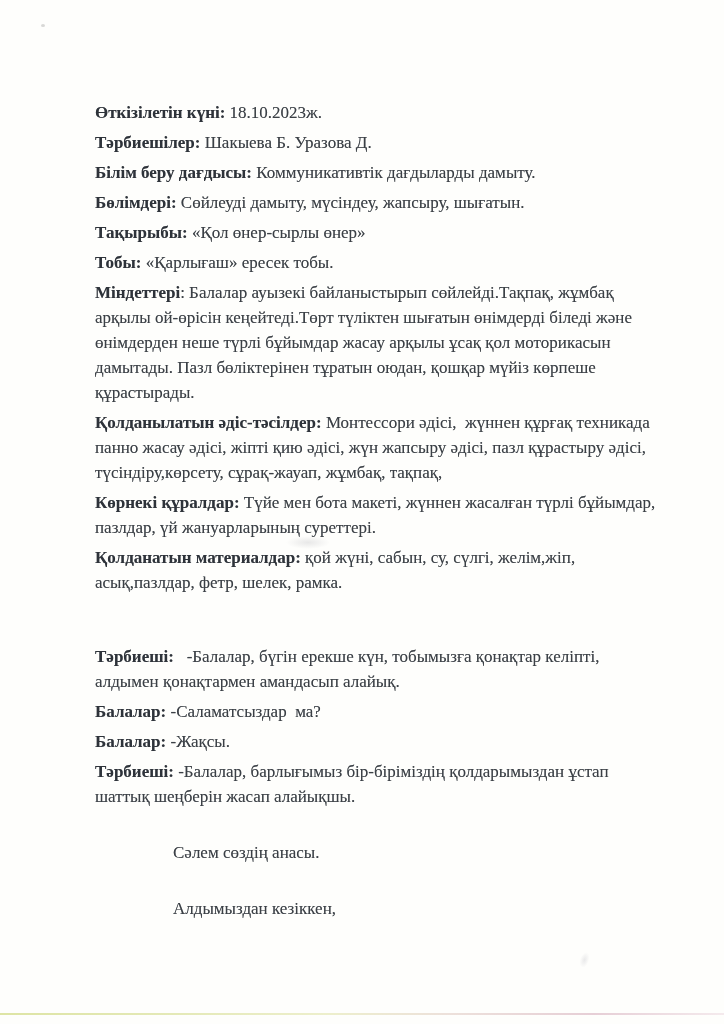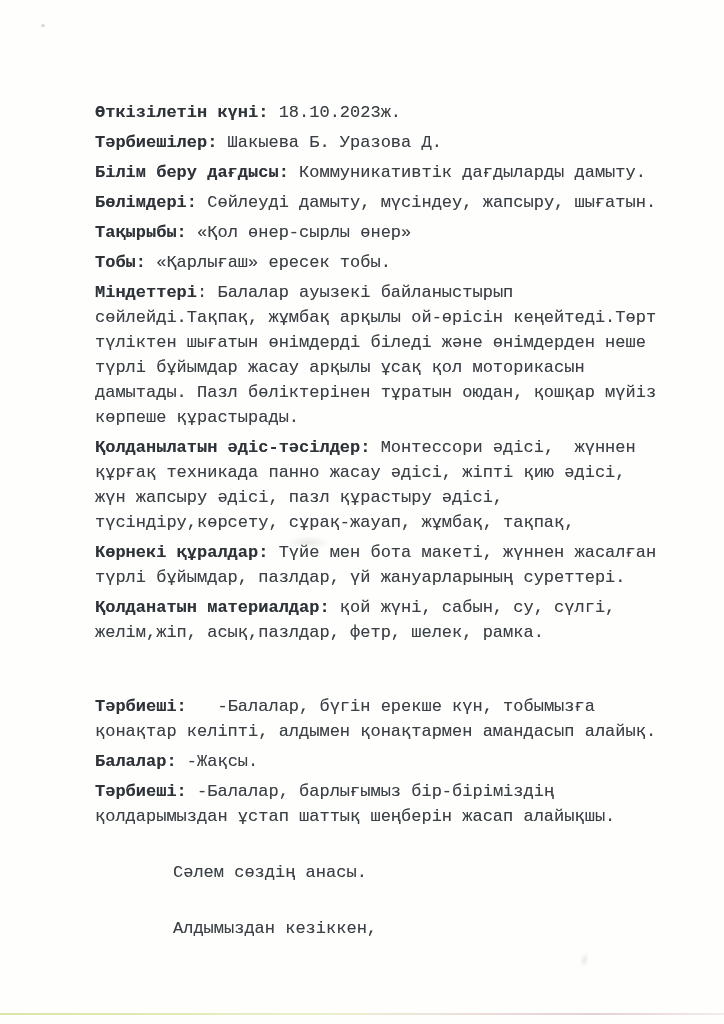--- a/index.html
+++ b/index.html
@@ -20,21 +20,20 @@
     top: 100px;
     left: 95px;
     width: 566px;
   }
   p.doc-para {
     margin: 0 0 5px 0;
     font-size: 17px;
     line-height: 25px;
     color: #3b4046;
     text-shadow: 0 0 0.5px rgba(70,75,82,0.45);
-    font-family: Liberation Mono, monospace;
   }
   p.doc-para strong {
     font-weight: 700;
     color: #2e333a;
     white-space: pre-wrap;
   }
   p.doc-para span {
     white-space: pre-wrap;
   }
   .gap-spacer {
@@ -115,20 +114,21 @@
     <p class="doc-para"><strong>Қолданылатын әдіс-тәсілдер:</strong><span> Монтессори әдісі,  жүннен құрғақ техникада панно жасау әдісі, жіпті қию әдісі, жүн жапсыру әдісі, пазл құрастыру әдісі, түсіндіру,көрсету, сұрақ-жауап, жұмбақ, тақпақ,</span></p>
 
     <p class="doc-para"><strong>Көрнекі құралдар:</strong><span> Түйе мен бота макеті, жүннен жасалған түрлі бұйымдар, пазлдар, үй жануарларының суреттері.</span></p>
 
     <p class="doc-para"><strong>Қолданатын материалдар:</strong><span> қой жүні, сабын, су, сүлгі, желім,жіп, асық,пазлдар, фетр, шелек, рамка.</span></p>
 
     <div class="gap-spacer"></div>
 
     <p class="doc-para"><strong>Тәрбиеші:</strong><span>   -Балалар, бүгін ерекше күн, тобымызға қонақтар келіпті, алдымен қонақтармен амандасып алайық.</span></p>
 
+    <p class="doc-para"><strong>Балалар:</strong><span> -Саламатсыздар  ма?</span></p>
 
 
     <p class="doc-para"><strong>Балалар:</strong><span> -Жақсы.</span></p>
 
     <p class="doc-para"><strong>Тәрбиеші:</strong><span> -Балалар, барлығымыз бір-біріміздің қолдарымыздан ұстап шаттық шеңберін жасап алайықшы.</span></p>
 
 
     <p class="doc-para verse-line"><span>Сәлем сөздің анасы.</span></p>
 
     <p class="doc-para verse-line"><span>Алдымыздан кезіккен,</span></p>

